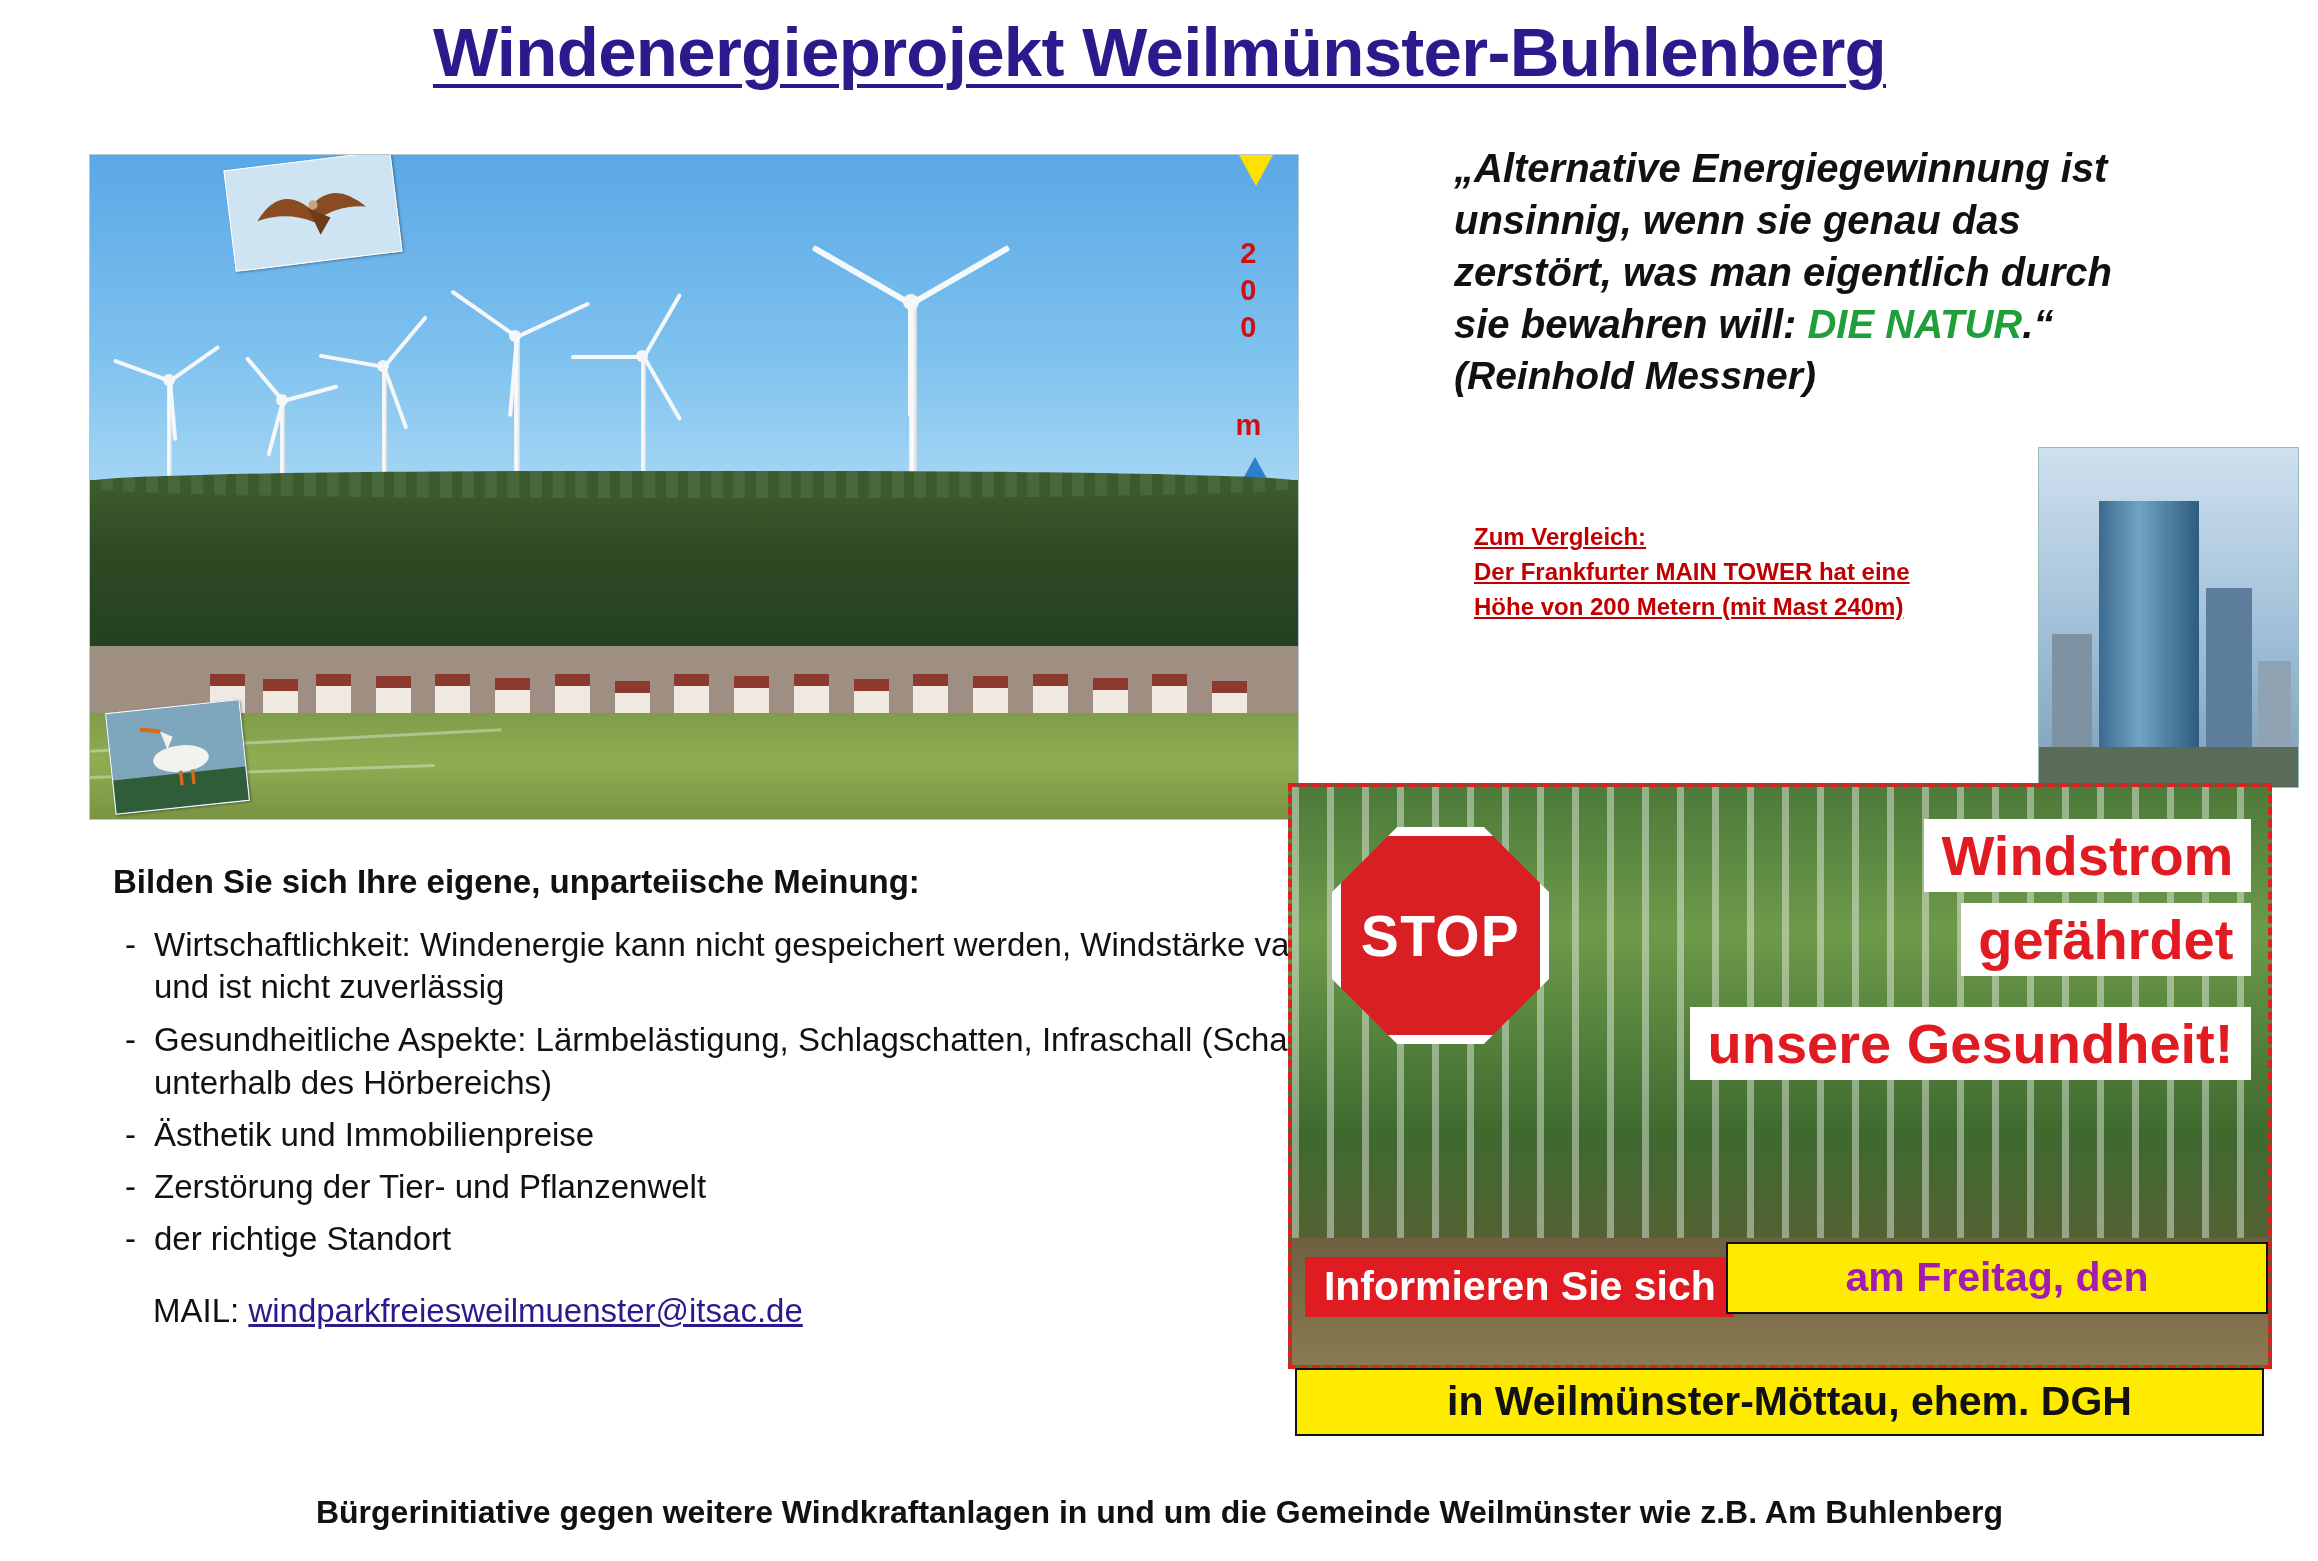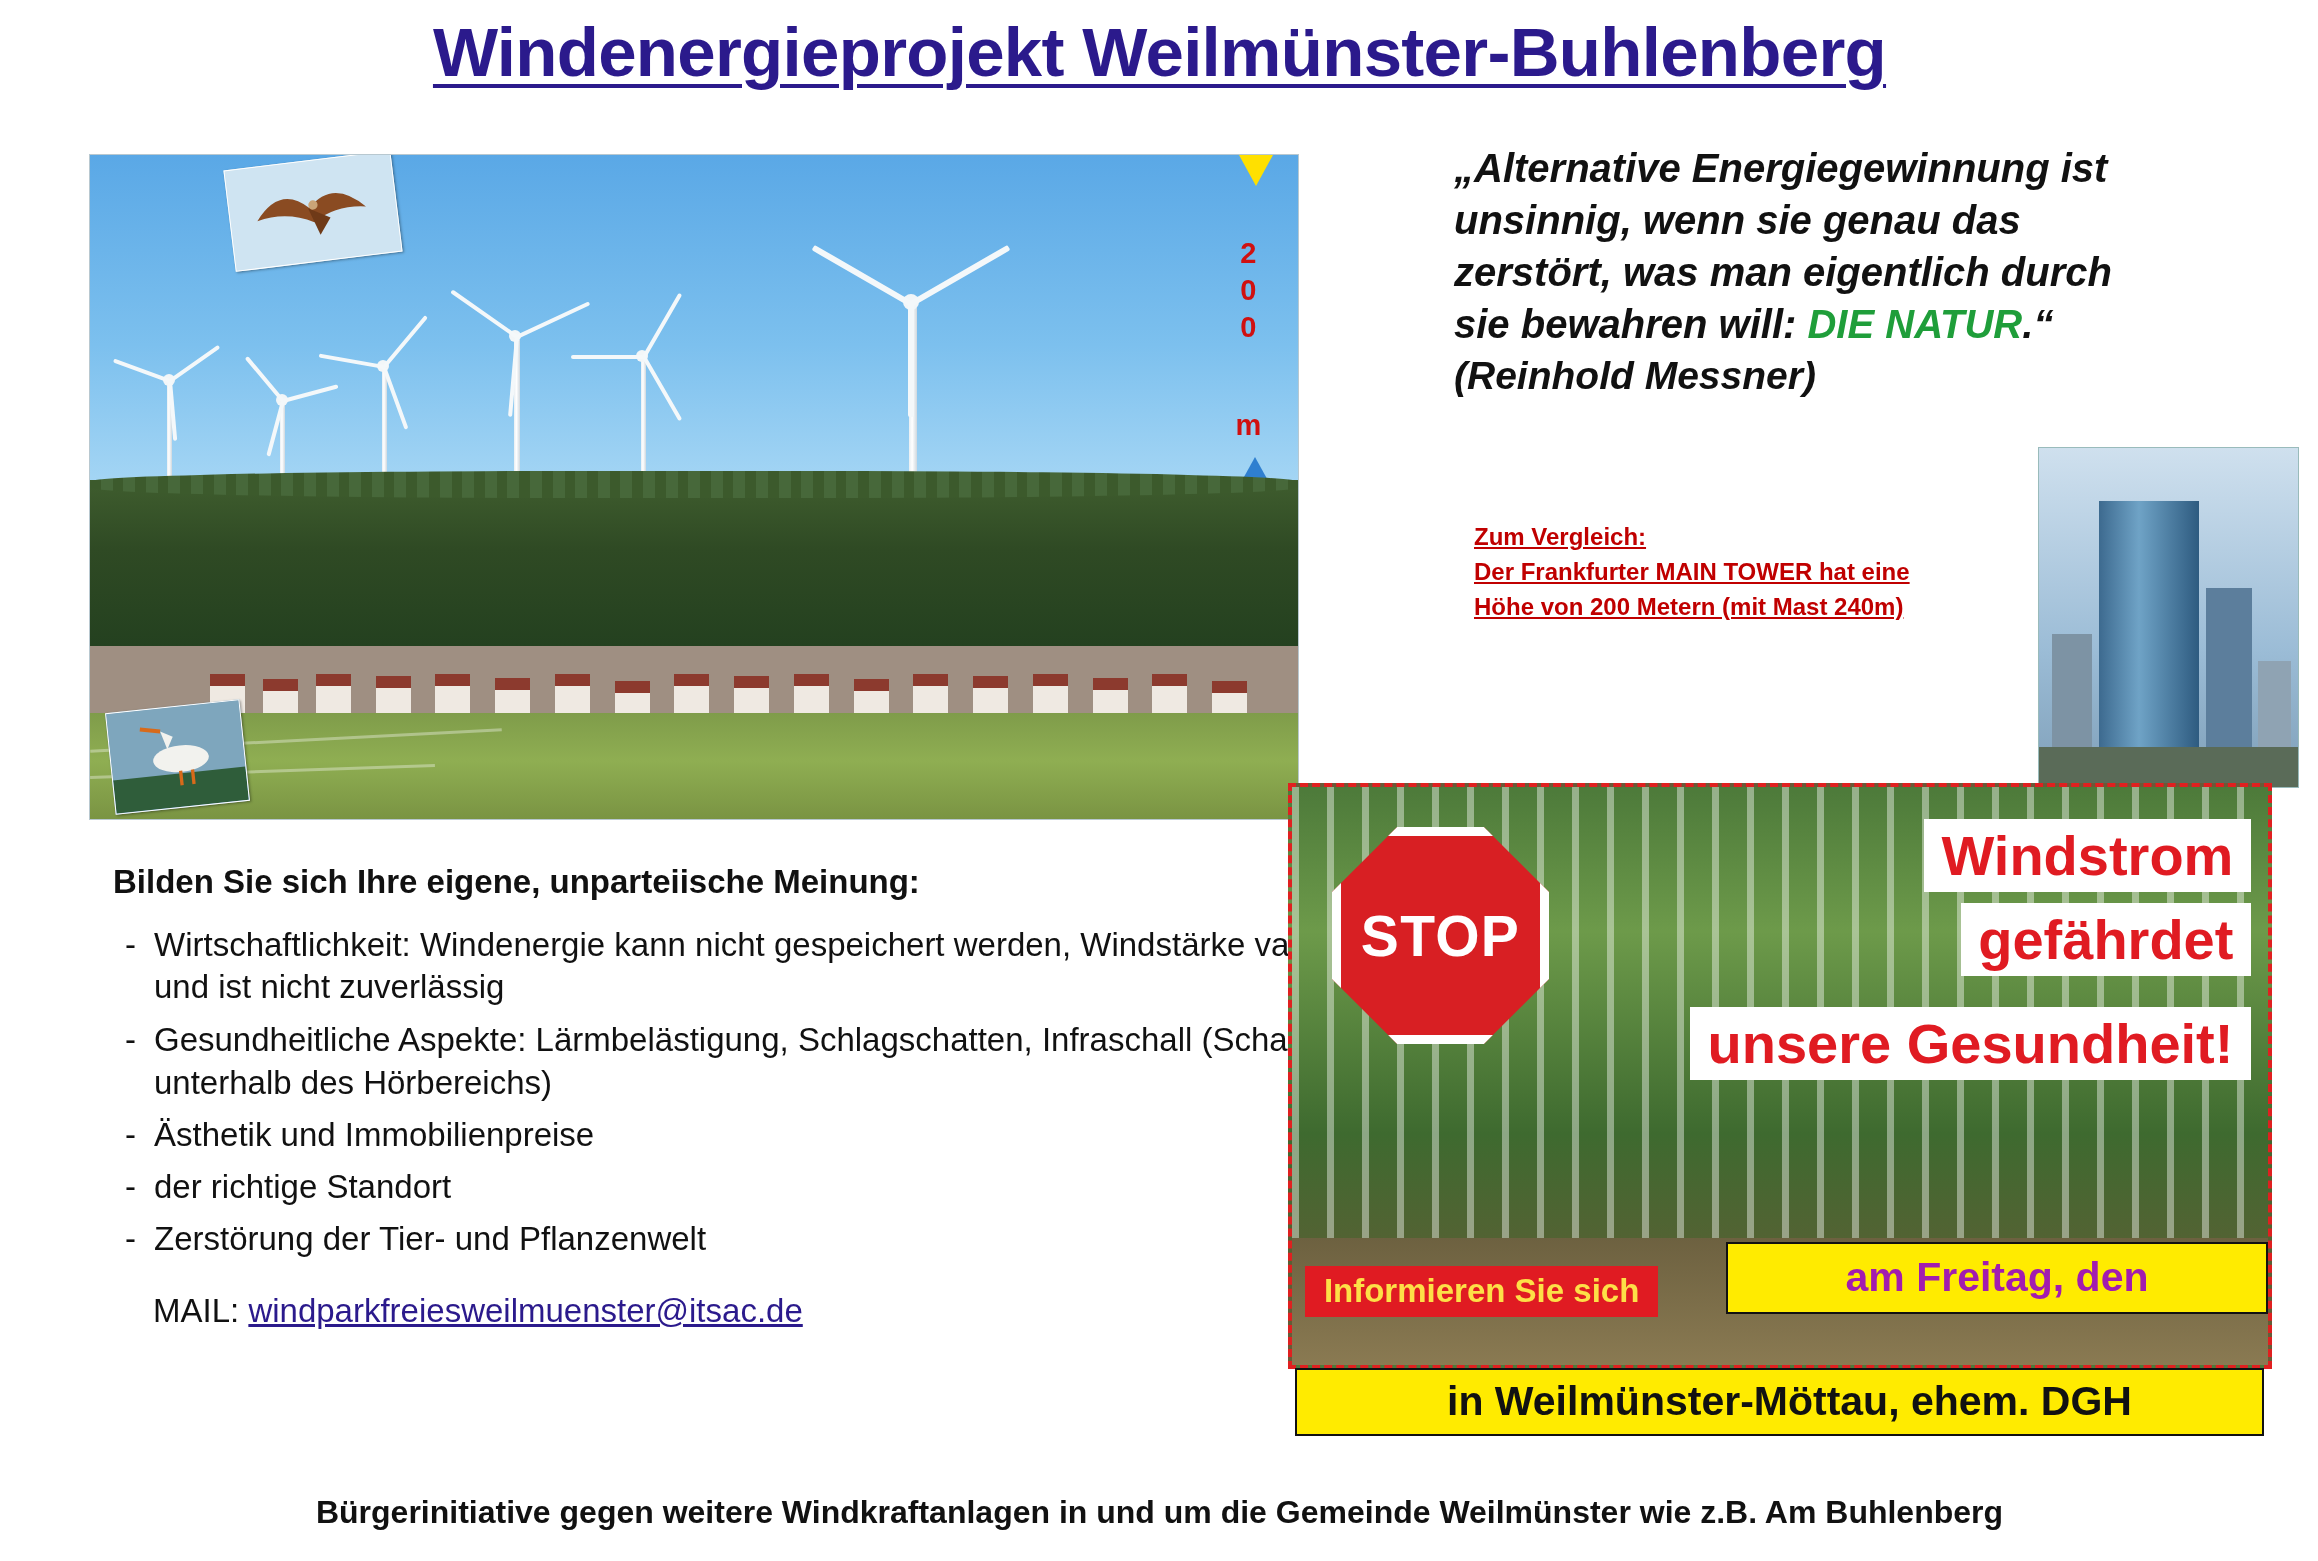--- a/index.html
+++ b/index.html
@@ -283,23 +283,23 @@
     font-size: 56px;
     padding: 4px 17.3px;
     white-space: nowrap;
     text-align: center;
   }
   .info-bar {
     position: absolute;
     left: 13.3px;
     bottom: 48px;
     background: #e01b22;
-    color: #fde047;
-    font-weight: bold;
-    font-size: 33px;
+    color: #ffffff;
+    font-weight: bold;
+    font-size: 41px;
     padding: 6.6px 18.6px;
     white-space: nowrap;
   }
   .yellow-date {
     position: absolute;
     left: 1726px;
     top: 1242px;
     width: 538px;
     background: #ffeb00;
     border: 2.7px solid #111;
@@ -470,22 +470,22 @@
     <div style="position:absolute; left:0; bottom:0; width:100%; height:40px; background:#5a6b58;"></div>
   </div>
 </div>
 
 <div class="left-text">
   <div class="lead">Bilden Sie sich Ihre eigene, unparteiische Meinung:</div>
   <ul class="bullets">
     <li>Wirtschaftlichkeit: Windenergie kann nicht gespeichert werden, Windstärke variiert und ist nicht zuverlässig</li>
     <li>Gesundheitliche Aspekte:  Lärmbelästigung, Schlagschatten, Infraschall (Schall unterhalb des Hörbereichs)</li>
     <li>Ästhetik und Immobilienpreise</li>
+    <li>Zerstörung der Tier- und Pflanzenwelt</li>
     <li>der richtige Standort</li>
-    <li>Zerstörung der Tier- und Pflanzenwelt</li>
   </ul>
   <div class="mail-row">
     <span>MAIL:</span>
     <a class="mail-link" href="#">windparkfreiesweilmuenster@itsac.de</a>
   </div>
 </div>
 
 <div class="poster">
   <div class="trees"></div>
   <div class="ground"></div>

